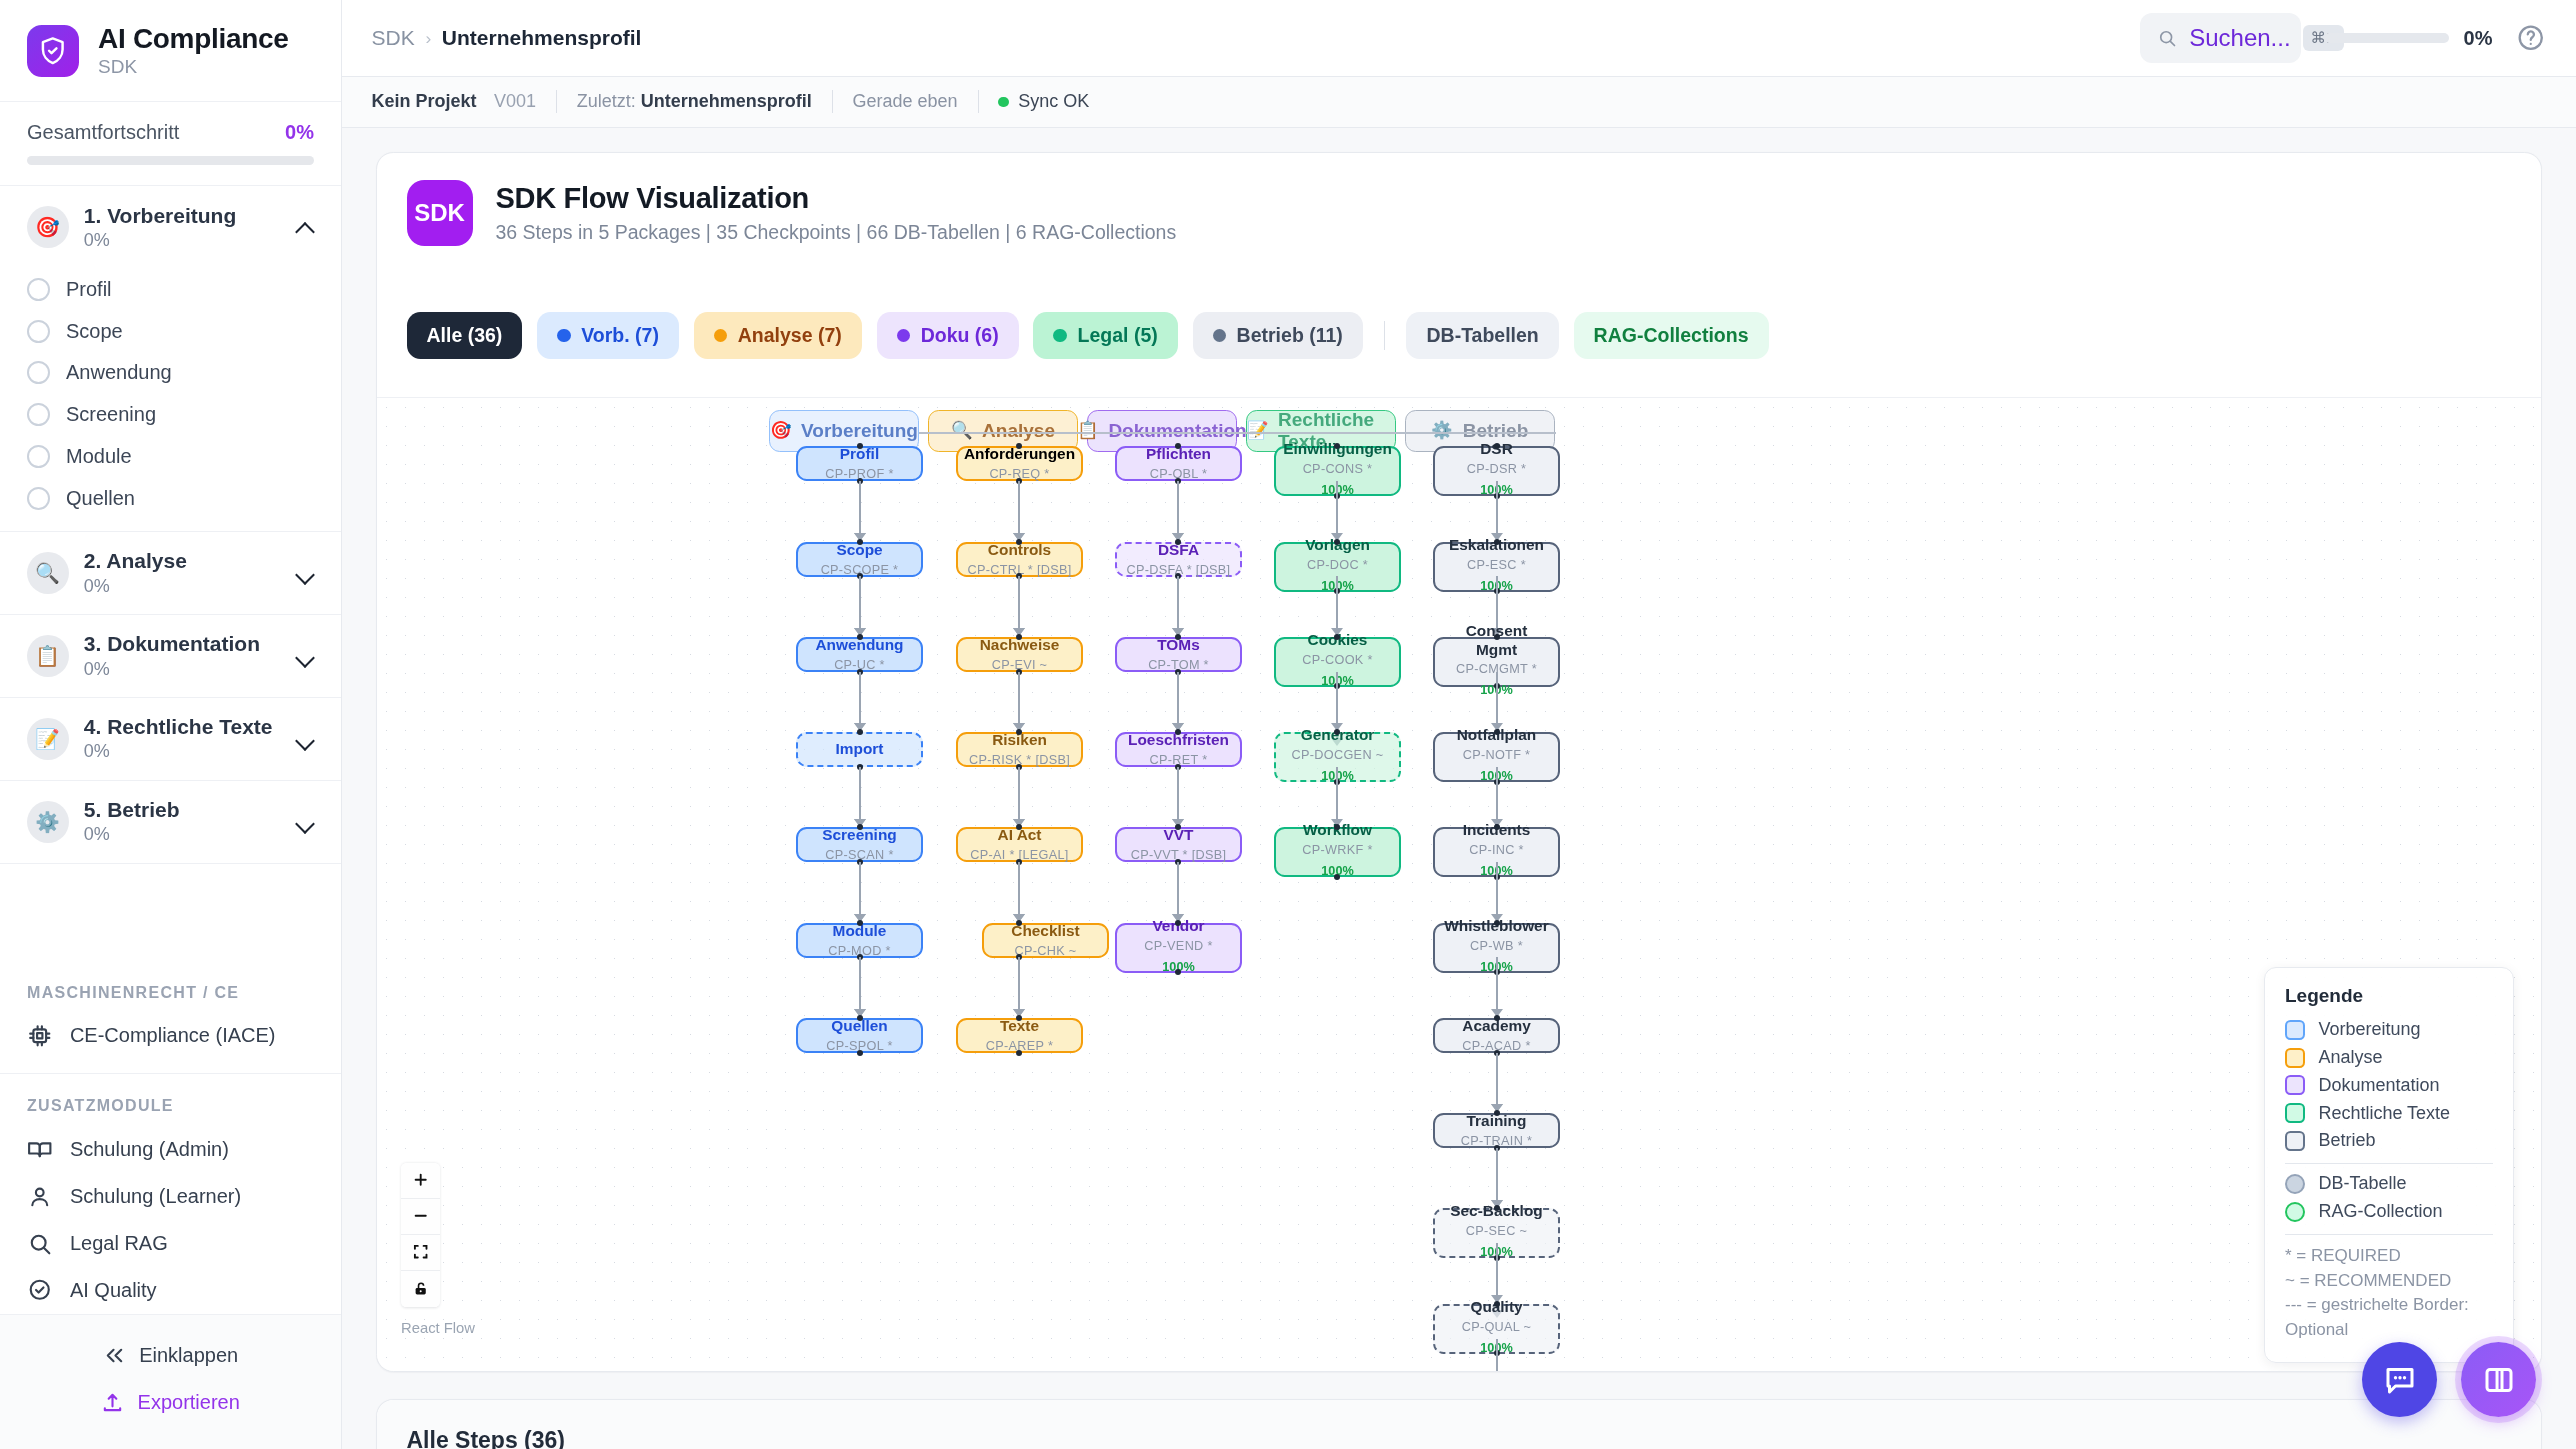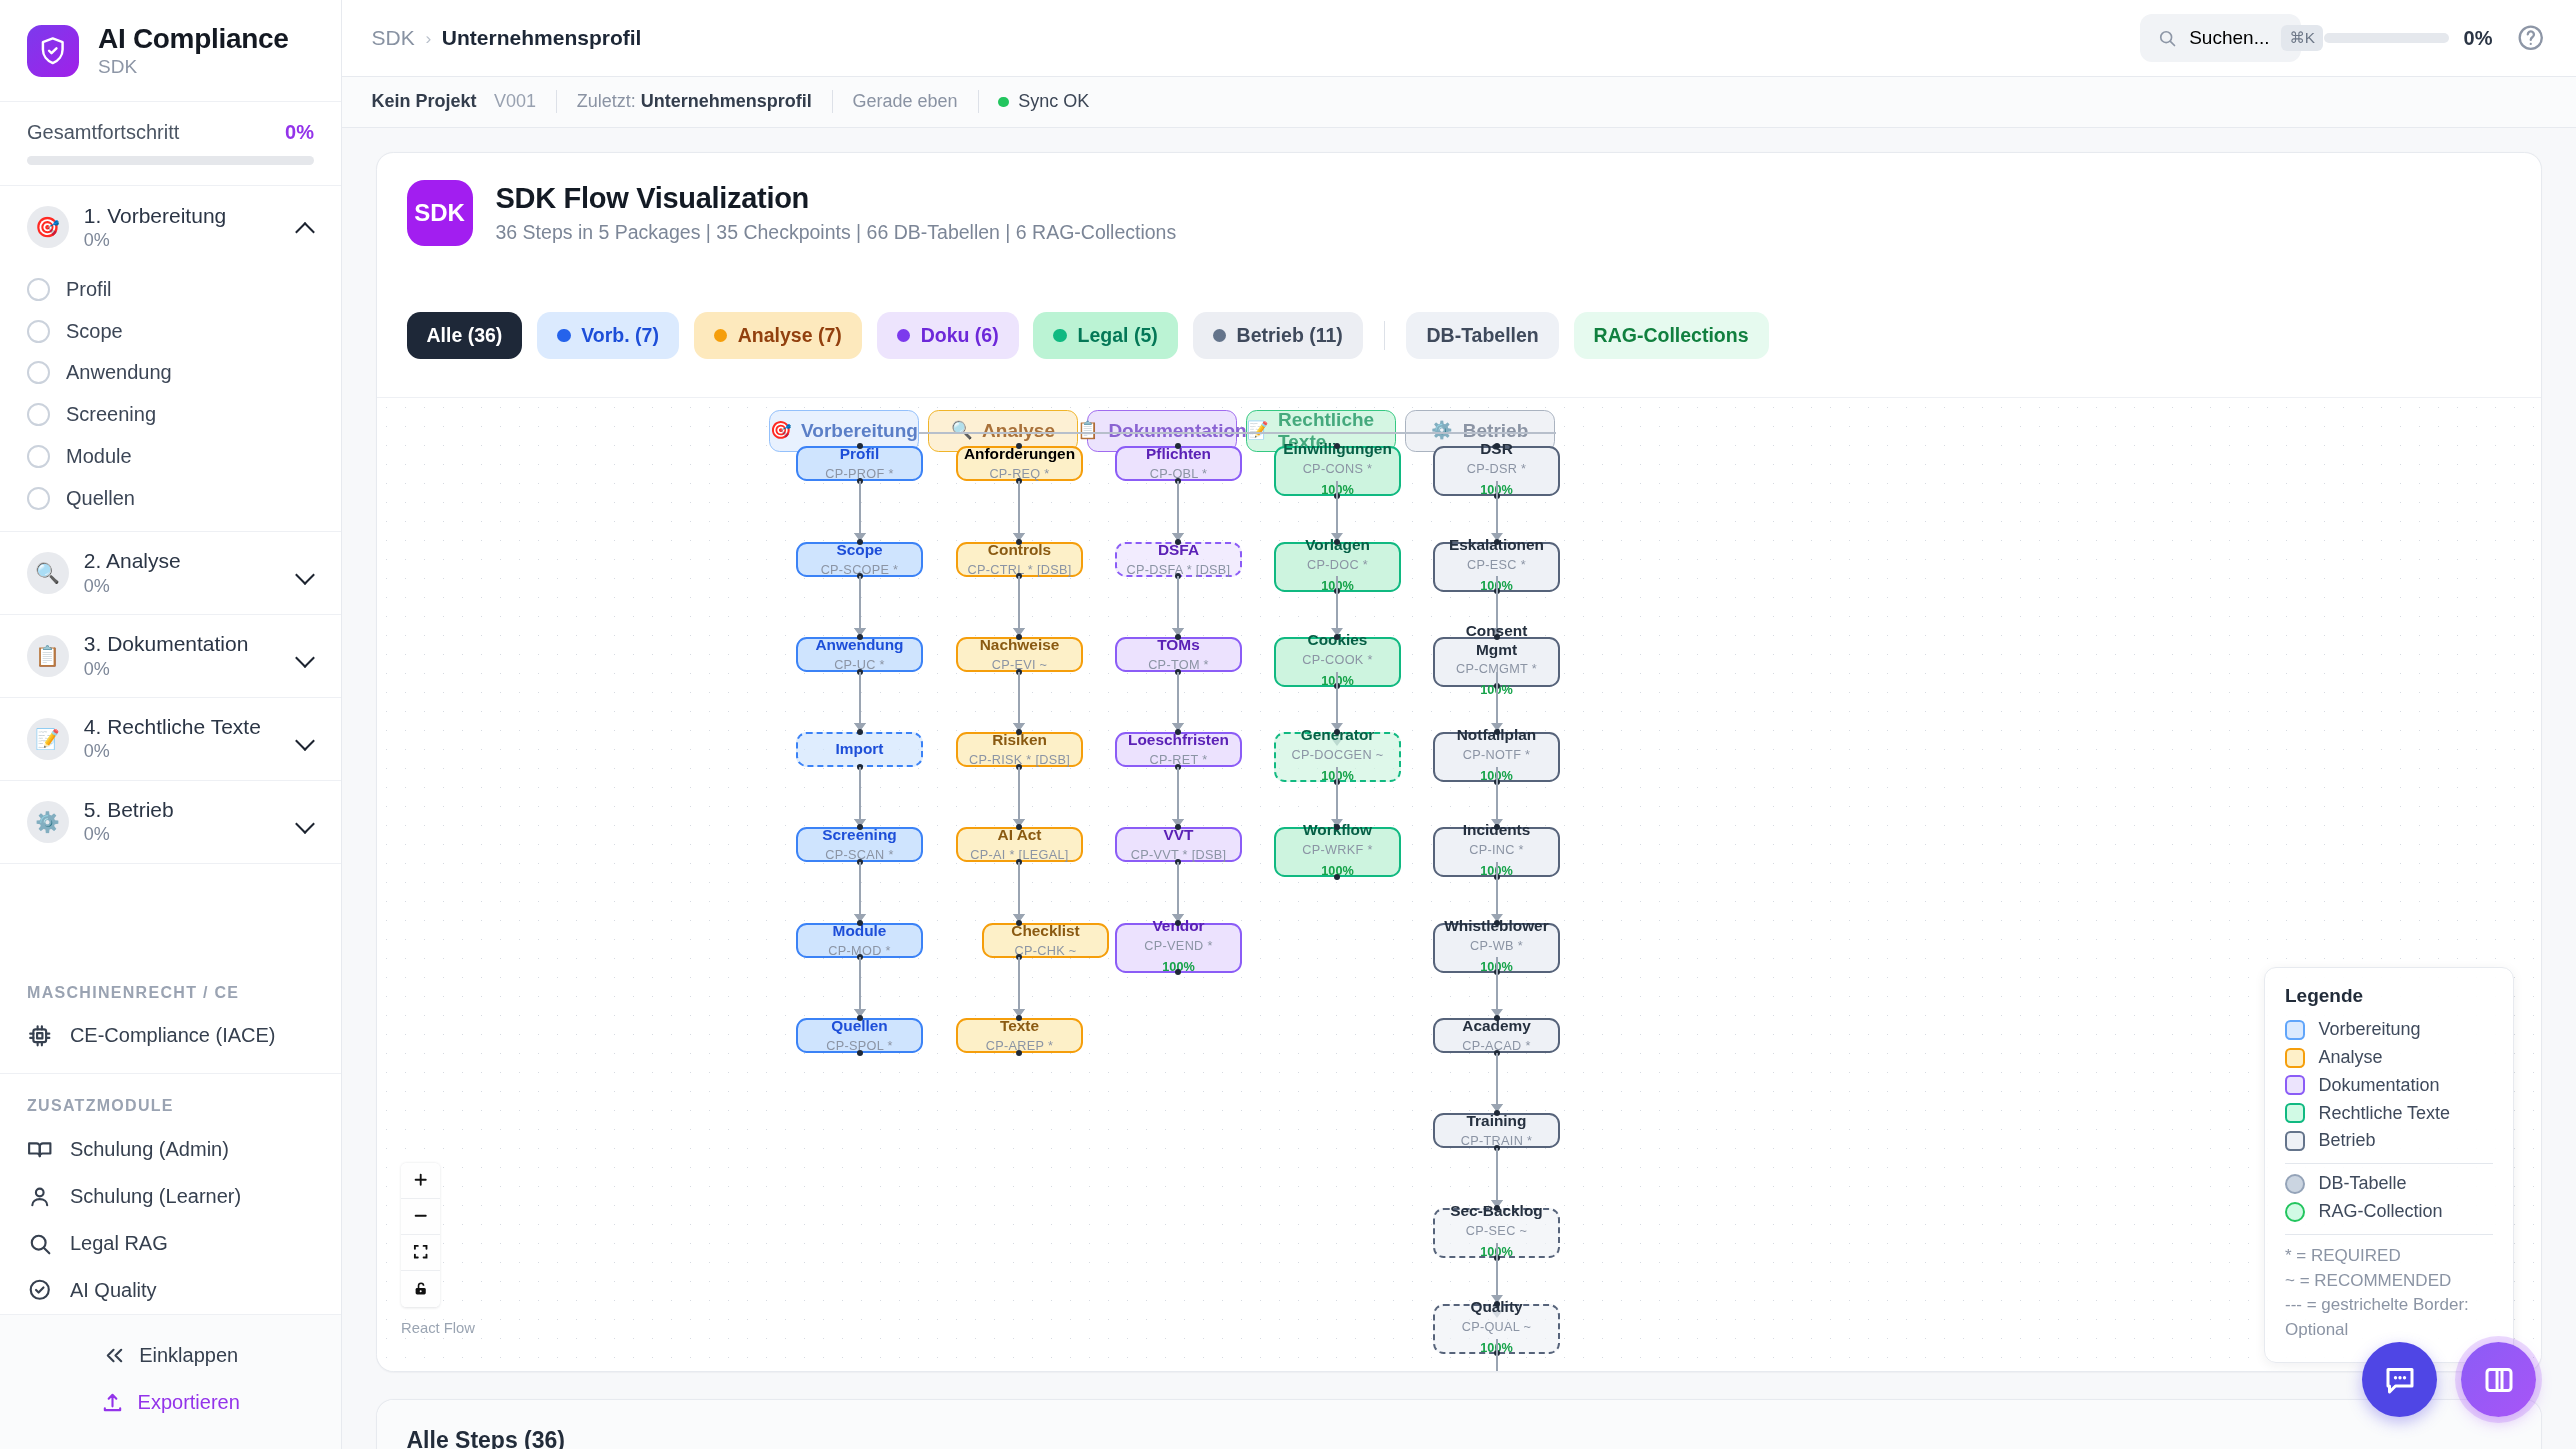--- a/index.html
+++ b/index.html
@@ -36,21 +36,21 @@
   .sb-bar > i { display: block; height: 100%; background: #9333ea; width: 0%; }
 
   .sb-scroll { flex: 1 1 auto; overflow: hidden; }
   .sb-phase { border-bottom: 0.7px solid #eef0f4; }
   .sb-phase-head { display: flex; align-items: center; gap: 14.8px; padding: 17.4px 25.5px 17.4px 27px; cursor: pointer; }
   .sb-phase-icon {
     width: 42px; height: 42px; flex: 0 0 42px; border-radius: 50%; background: #e8eaee;
     display: flex; align-items: center; justify-content: center; font-size: 20px; line-height: 1;
   }
   .sb-phase-txt { flex: 1 1 auto; }
-  .sb-phase-title { font-size: 21px; font-weight: 400; color: #2b3545; line-height: 1.15; }
+  .sb-phase-title { font-size: 21px; font-weight: 700; color: #2b3545; line-height: 1.15; }
   .sb-phase-pct { font-size: 18px; color: #7d8798; margin-top: 2px; }
   .chev { width: 20px; height: 12px; flex: 0 0 20px; position: relative; }
   .chev::before {
     content: ""; position: absolute; left: 2.7px; top: 1.3px; width: 12px; height: 12px;
     border-right: 2.7px solid #1d2430; border-bottom: 2.7px solid #1d2430; transform: rotate(45deg);
   }
   .chev.up::before { top: 4px; transform: rotate(225deg); }
 
   .sb-sub { padding: 0 0 12px 0; }
   .sb-sub-item { display: flex; align-items: center; gap: 16px; padding: 9.4px 27px 9.4px 27px; cursor: pointer; }
@@ -74,21 +74,21 @@
   .crumb { display: flex; align-items: center; gap: 10.7px; font-size: 21px; }
   .crumb .c0 { color: #8892a2; cursor: pointer; }
   .crumb .sep { color: #b9c0cb; font-size: 17.4px; }
   .crumb .c1 { color: #1d2736; font-weight: 600; }
   .top-right { margin-left: auto; display: flex; align-items: center; gap: 23px; }
   .search {
     display: flex; align-items: center; gap: 12px; background: #f1f3f6; border-radius: 12px;
     padding: 10.7px 13.4px 10.7px 17.4px; width: 161px; cursor: text;
   }
   .search svg { width: 20px; height: 20px; flex: 0 0 20px; }
-  .search-ph { font-size: 19px; color: #000000; flex: 1 1 auto; }
+  .search-ph { font-size: 24px; color: #6d28d9; flex: 1 1 auto; }
   .kbd { background: #e3e7ed; border-radius: 6px; padding: 4px 8px; font-size: 15.4px; color: #6d7787; }
   .mini-prog { display: flex; align-items: center; gap: 14.8px; }
   .mini-bar { width: 125px; height: 10.7px; border-radius: 6px; background: #e5e8ed; overflow: hidden; }
   .mini-bar > i { display: block; height: 100%; background: #9333ea; width: 0%; }
   .mini-pct { font-size: 20px; color: #2b3545; font-weight: 600; }
   .help-ico { width: 29.5px; height: 29.5px; }
 
   .metabar { height: 52px; background: #fafbfc; border-bottom: 0.7px solid #e7eaef; display: flex; align-items: center; gap: 0; padding: 0 29.5px; }
   .metabar span { font-size: 18px; }
   .m-proj { color: #333d4c; font-weight: 600; }

